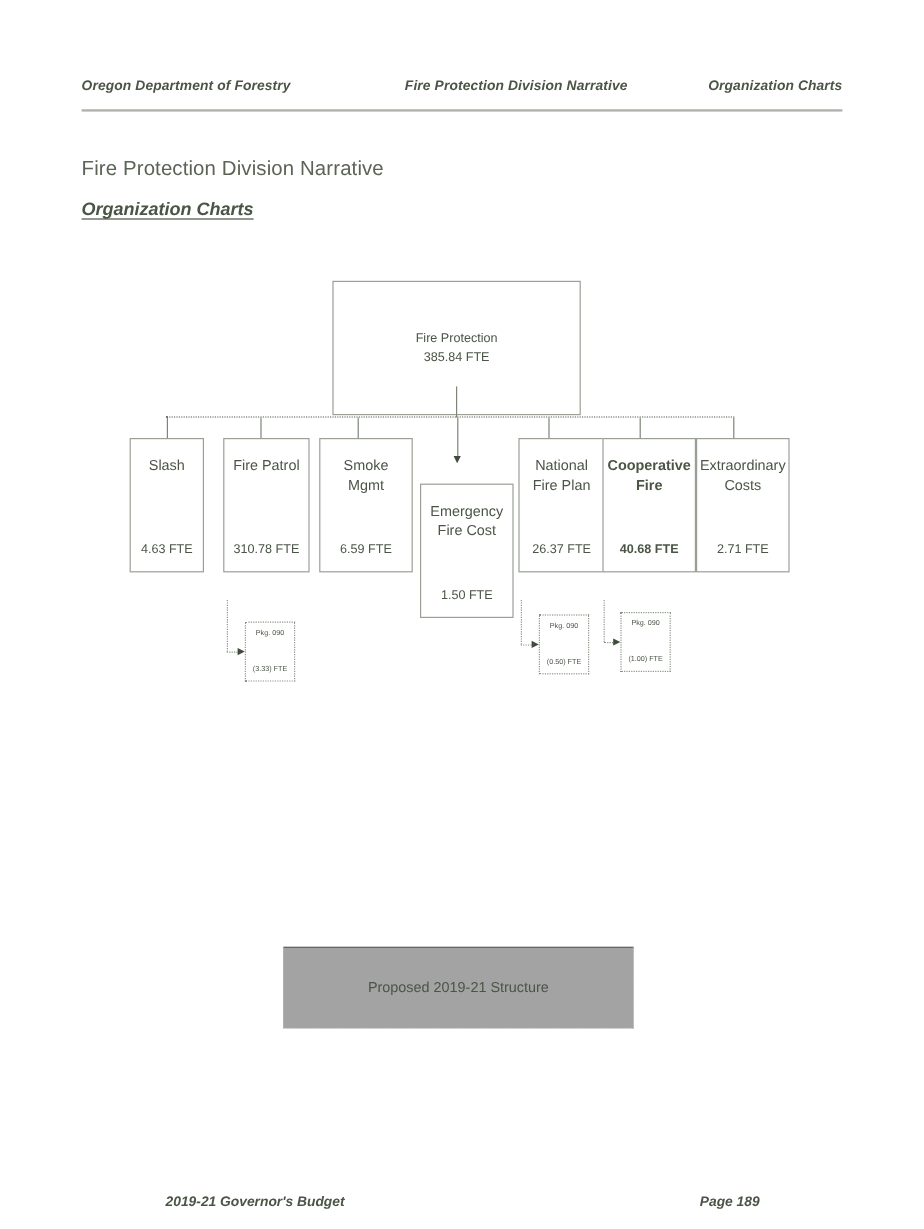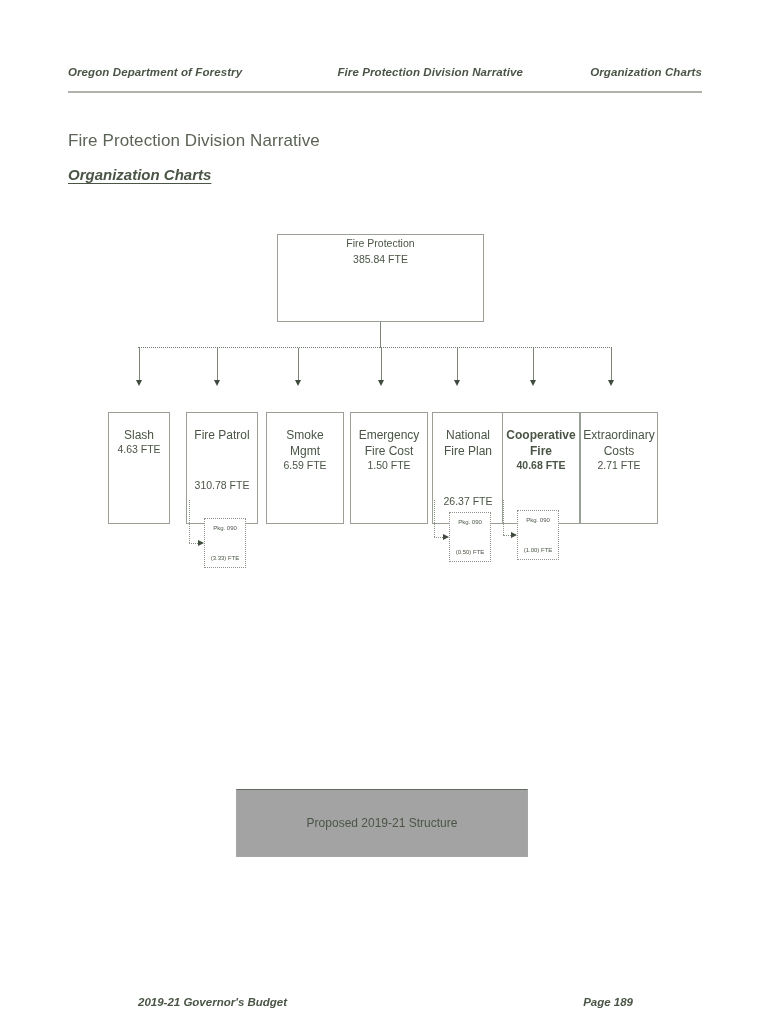--- a/index.html
+++ b/index.html
@@ -65,49 +65,50 @@
     background: #ffffff;
     display: flex;
     flex-direction: column;
     align-items: center;
     text-align: center;
     color: #4a5546;
   }
 
   
   .node-root {
-    left: 277px; top: 234px; width: 207px; height: 88px;
+    left: 277px; top: 234px; width: 207px; height: 112px;
+    justify-content: center;
     font-size: 10.5px;
     line-height: 1.55;
   }
   .node-root .n-title { font-size: 10.5px; }
   .node-root .n-fte { font-size: 10.5px; }
 
   
   .node-child {
-    top: 412px;
+    top: 365px;
     width: 62px;
     height: 112px;
     padding: 14px 3px 12px;
-    justify-content: flex-start;
+    justify-content: space-between;
   }
   .node-child .n-title {
     font-size: 12px;
     line-height: 1.35;
     color: #4a5546;
   }
   .node-child .n-fte {
     font-size: 10.5px;
     color: #4a5546;
   }
 
   .c0 { left: 108px; }
   .c1 { left: 186px; }
   .c2 { left: 266px; }
-  .c3 { left: 350px; }
+  .c3 { left: 350px; margin-top: 38px; }
   .c4 { left: 432px; }
   .c5 { left: 502px; font-weight: bold; }
   .c6 { left: 580px; }
 
   .w-wide  { width: 72px; gap: 36px; }
   .w-wider { width: 78px; }
 
   
   .node-pkg {
     border: 1px dotted #8d9488;

